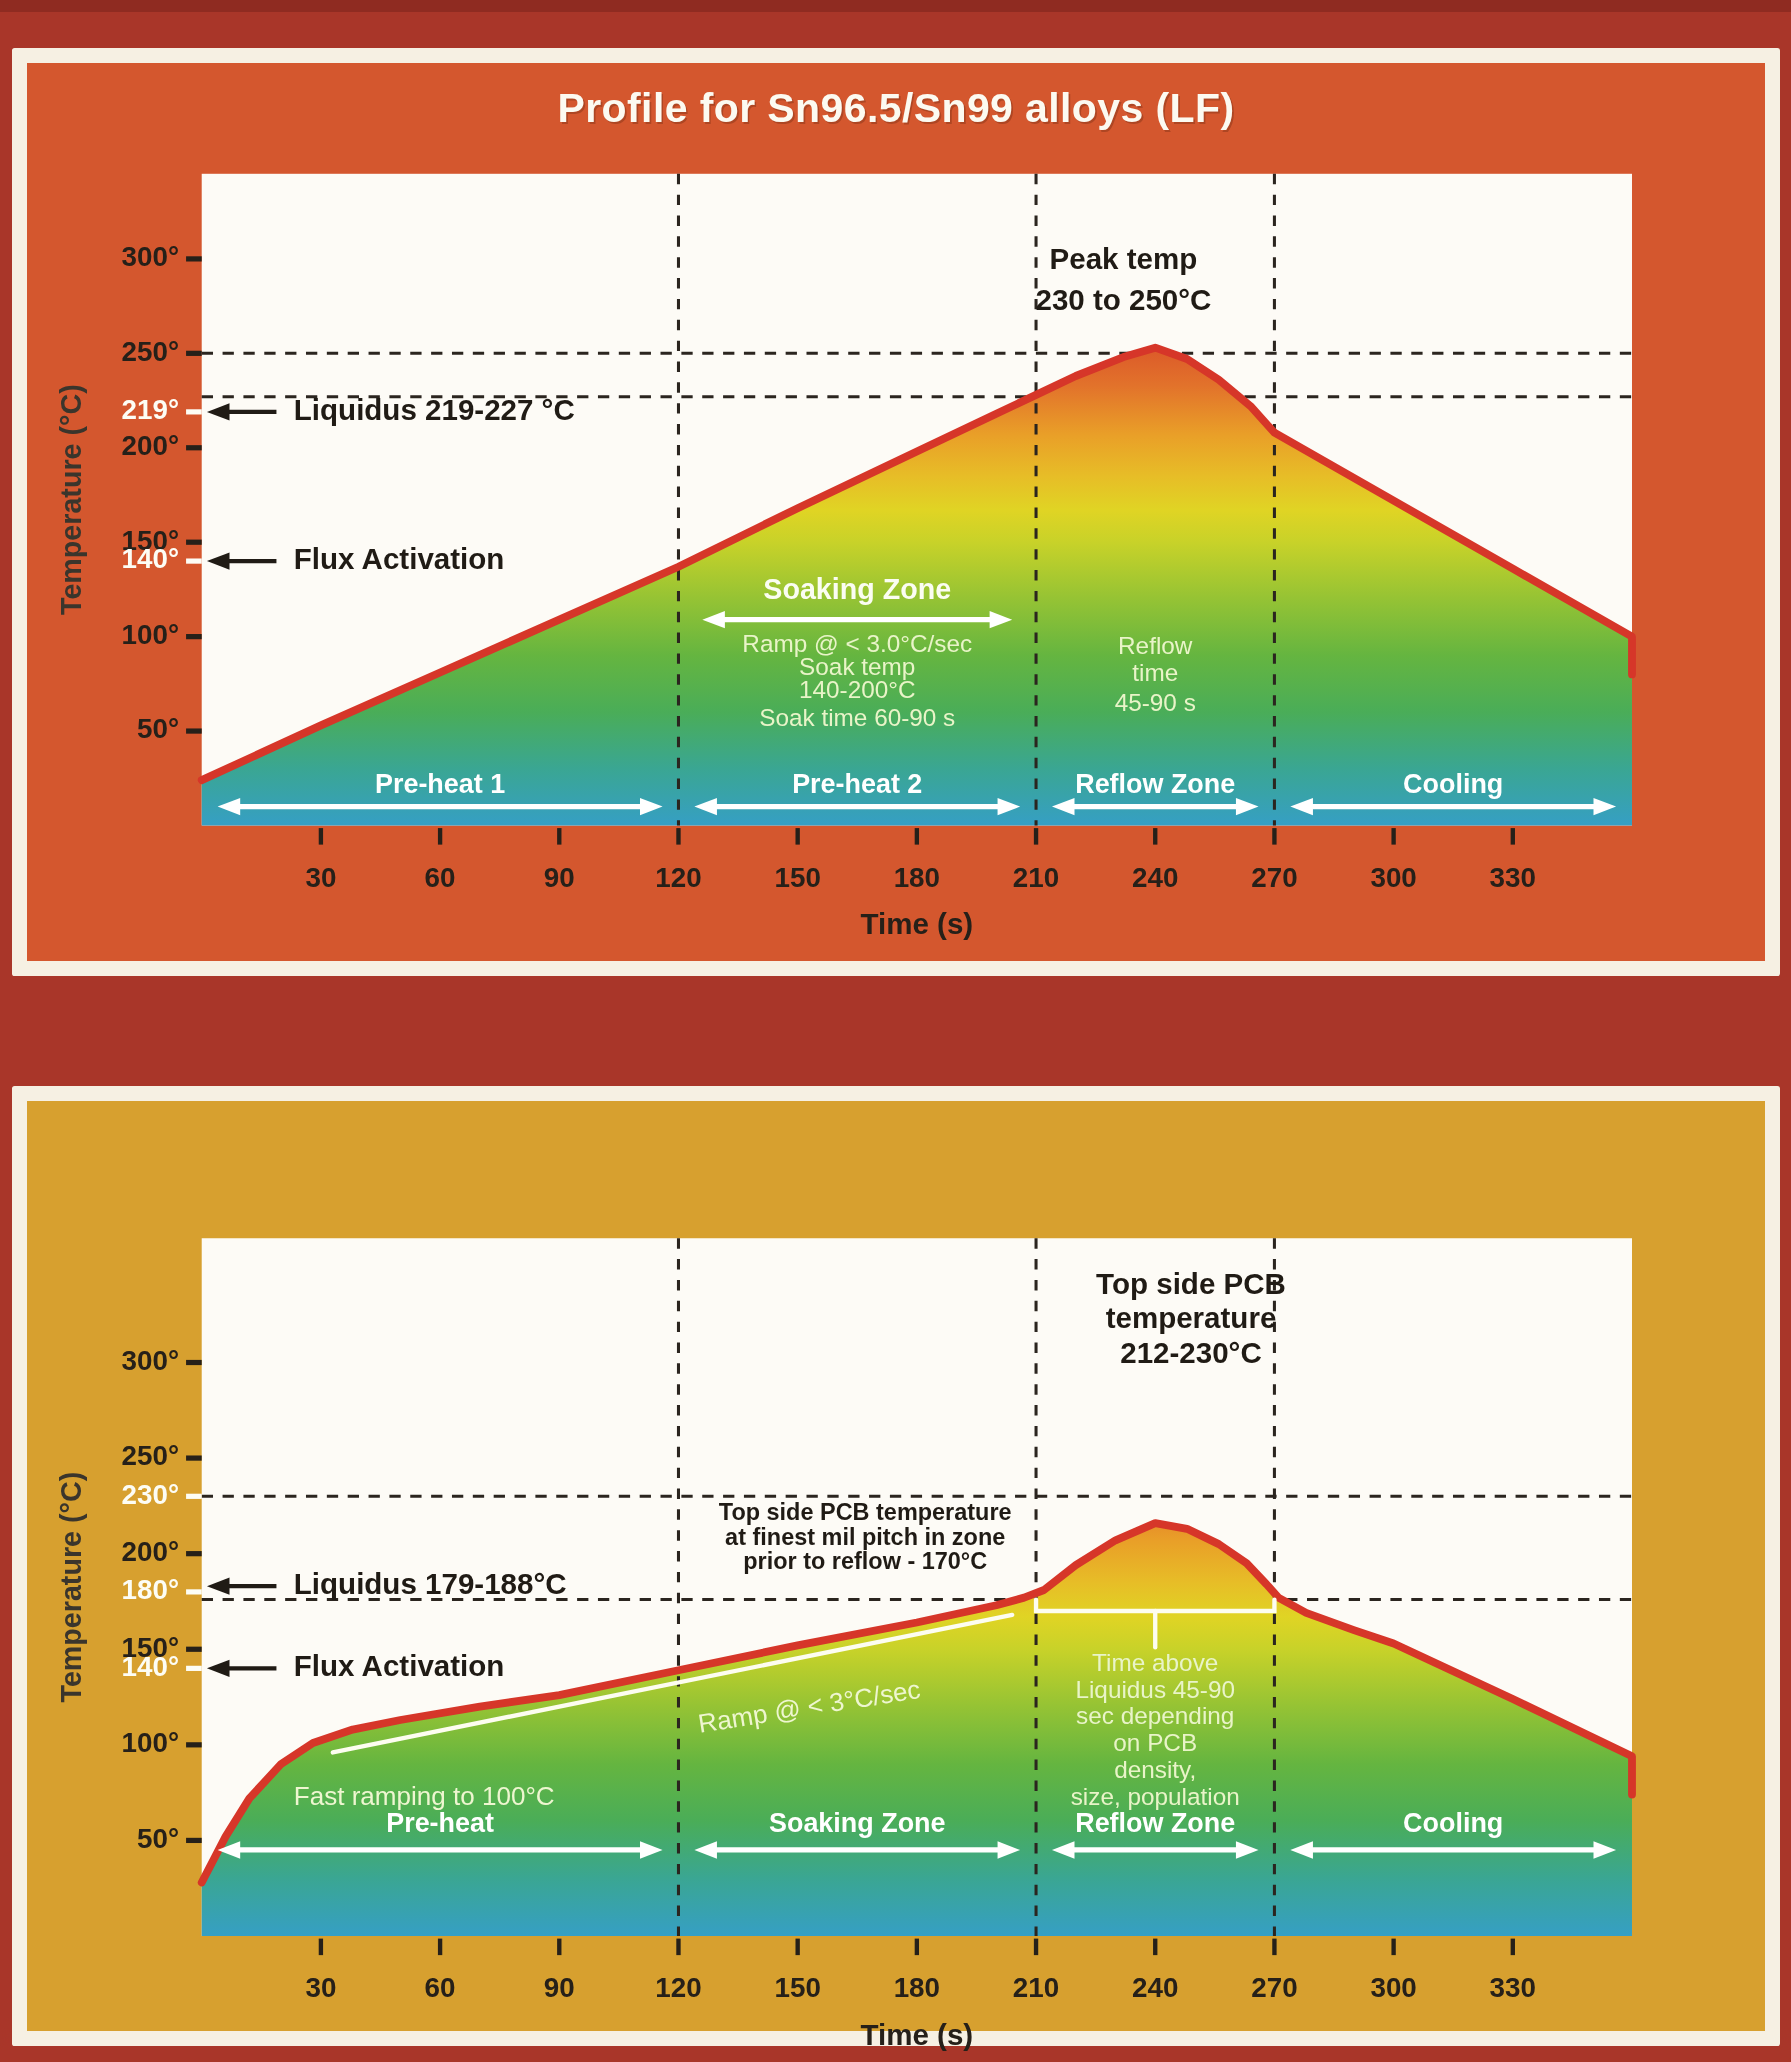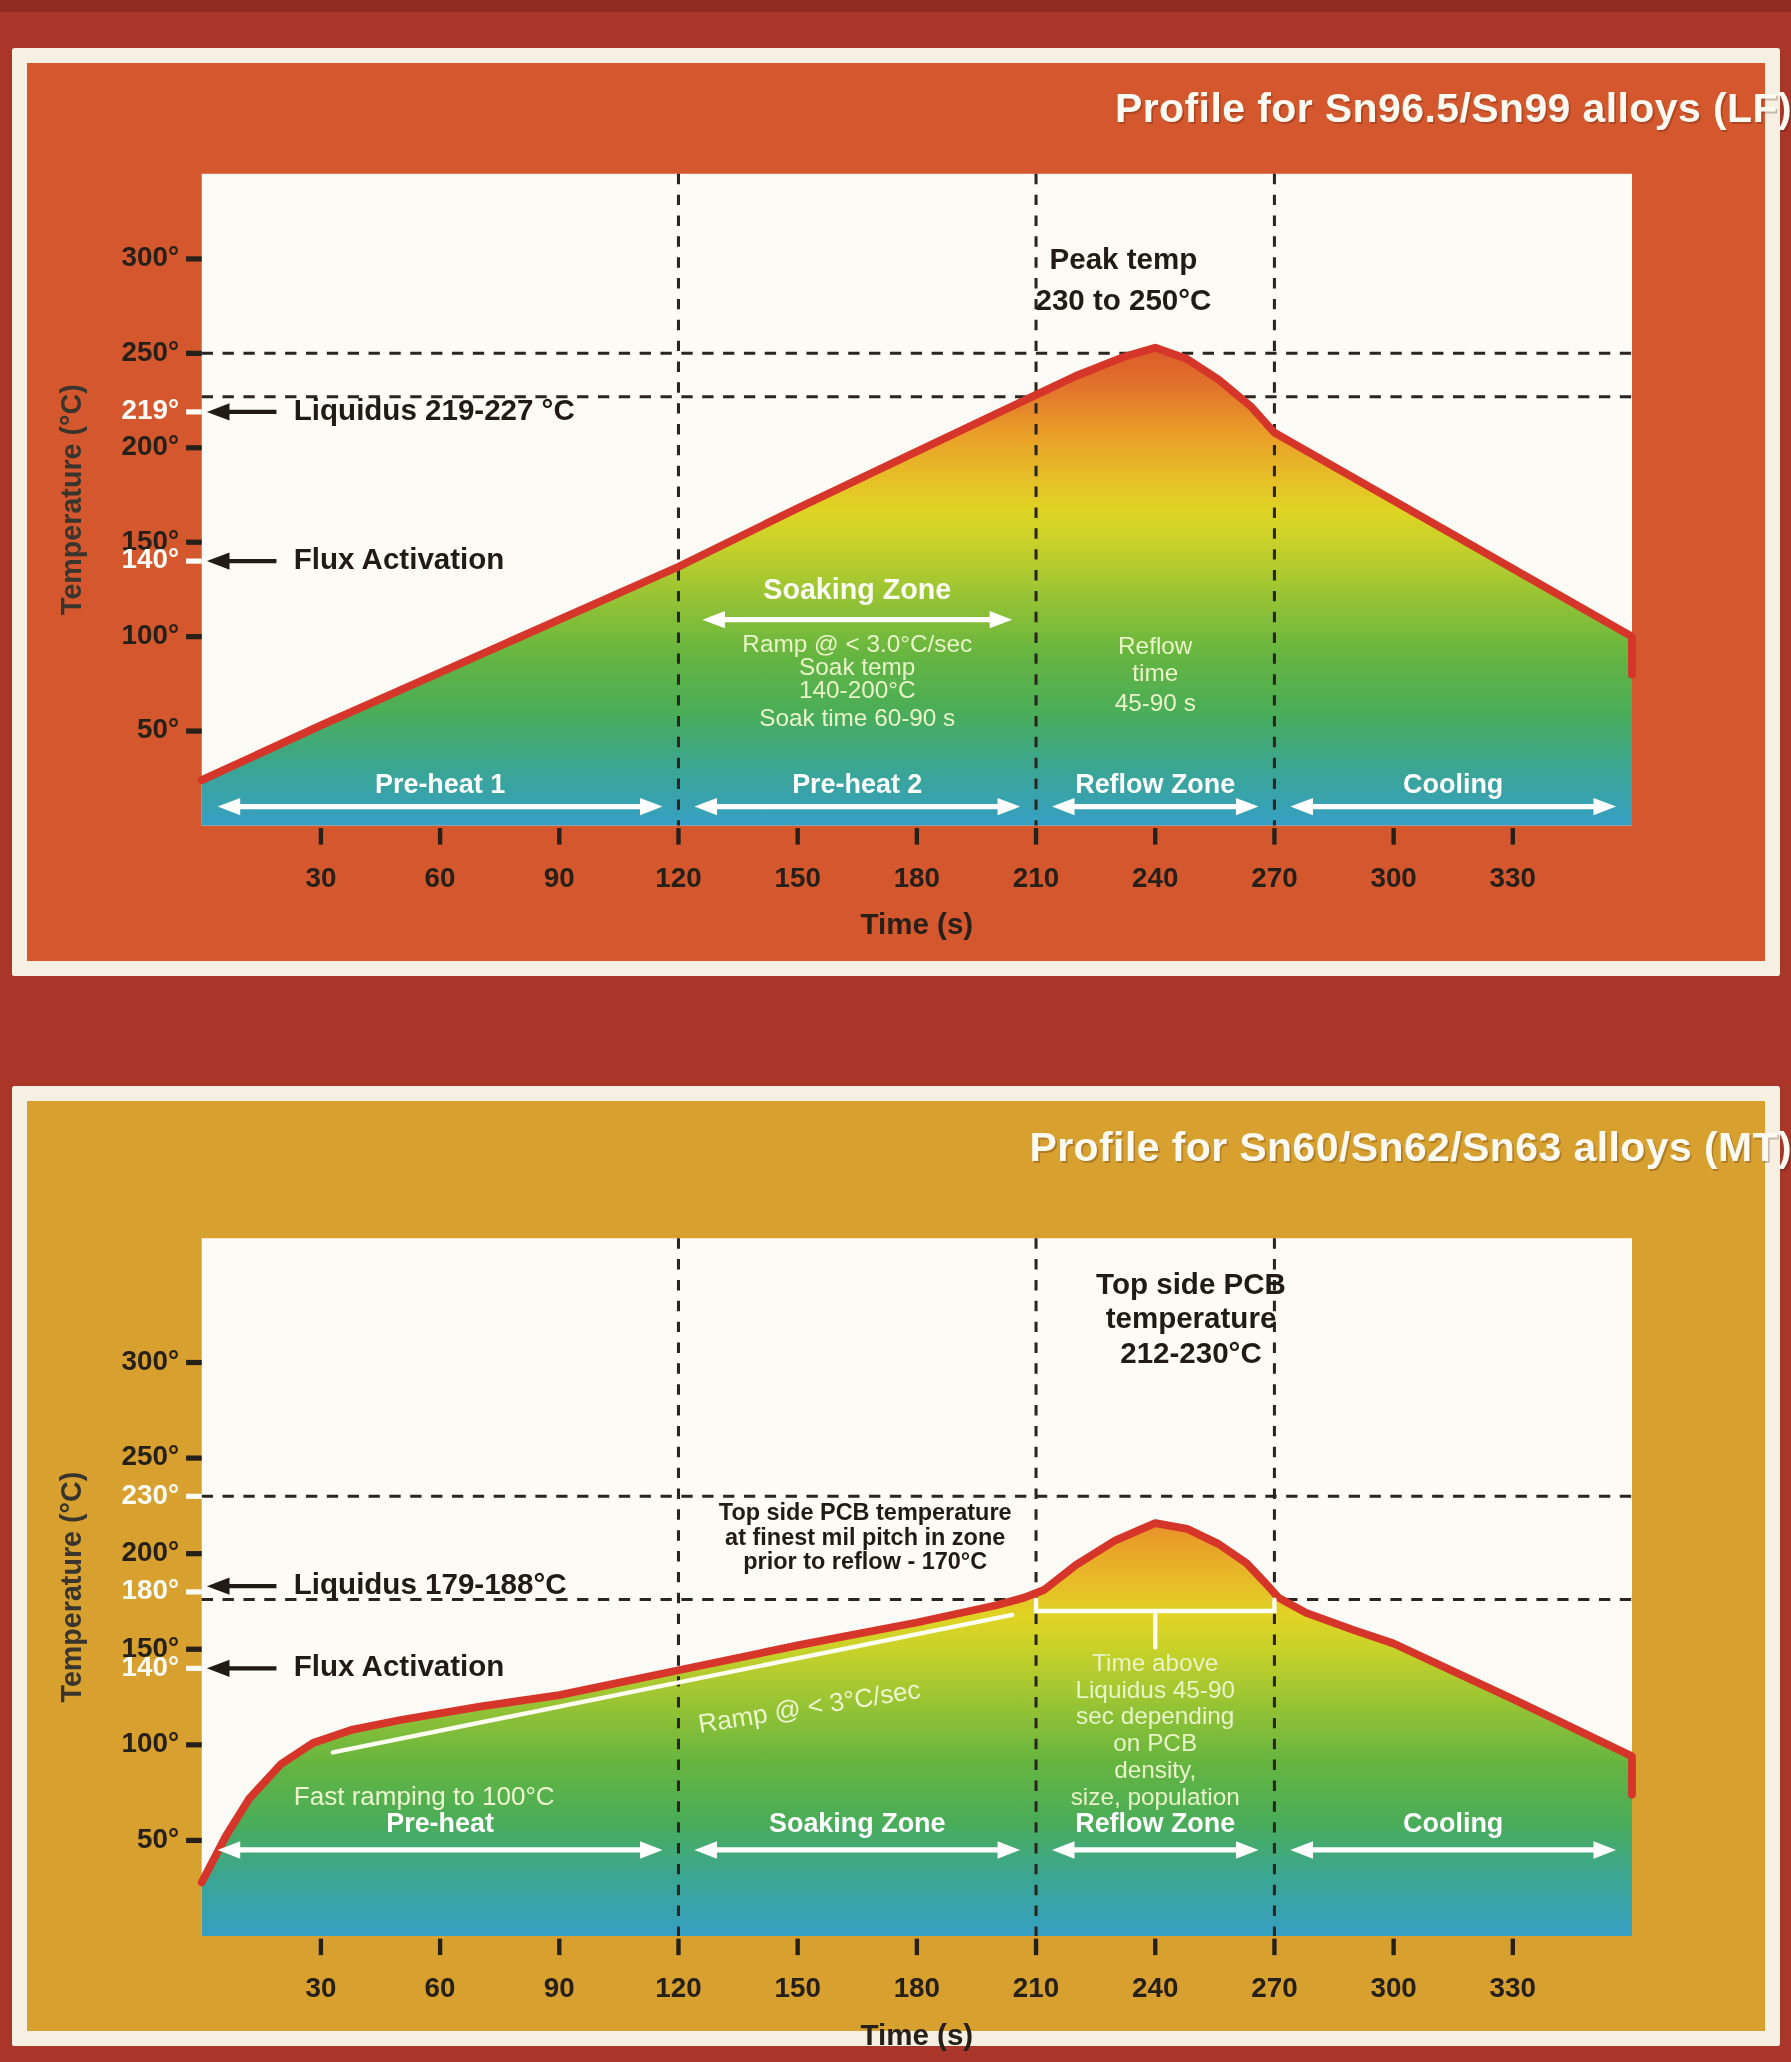--- a/index.html
+++ b/index.html
@@ -2,38 +2,37 @@
 <html style="font-size:14px"><head>
 <meta charset="utf-8">
 <style>
   html,body{margin:0;padding:0;background:#7e2620;}
   .page{position:relative;width:1792px;height:2062px;background:#a93629;overflow:hidden;
         font-family:"Liberation Sans","DejaVu Sans",sans-serif;}
   .top-strip{position:absolute;left:0;top:0;width:100%;height:12px;background:#8f2b21;}
   .panel{position:absolute;left:12px;width:1768px;border:15.6px solid #f6f0e3;box-sizing:border-box;border-radius:2.6px;}
   .panel.p1{top:48px;height:928px;background:#d4572e;}
   .panel.p2{top:1086px;height:960px;background:#d7a02f;}
-  .chart-title{position:absolute;left:0;width:1792px;text-align:right;color:#fcfaf1;
+  .chart-title{position:absolute;left:0;width:1792px;text-align:center;color:#fcfaf1;
                font-size:41px;font-weight:700;letter-spacing:0.4px;
                text-shadow:1.7px 1.7px 0 rgba(60,20,5,.25);}
   .t1{top:85px;} .t2{top:1124px;}
   svg{position:absolute;left:0;top:0;}
   svg text{font-family:"Liberation Sans","DejaVu Sans",sans-serif;}
 </style>
 </head>
 <body>
 
 <div class="page">
   <div class="top-strip"></div>
 
   <div class="panel p1"></div>
   <div class="panel p2"></div>
 
   <div class="chart-title t1">Profile for Sn96.5/Sn99 alloys (LF)</div>
-  <div class="chart-title t2">Profile for Sn60/Sn62/Sn63 alloys (MT)</div>
 
   <svg id="charts" width="1792" height="2062" viewBox="0 0 2062 2373">
     <defs id="defs">
         <linearGradient id="grad0" gradientUnits="userSpaceOnUse" x1="0" y1="950" x2="0" y2="374.0224999999999">
           <stop offset="0" stop-color="#369fc4"></stop>
           <stop offset="0.11320754716981132" stop-color="#3aa693"></stop>
           <stop offset="0.22641509433962265" stop-color="#4aad58"></stop>
           <stop offset="0.33962264150943394" stop-color="#65b540"></stop>
           <stop offset="0.4528301886792453" stop-color="#95c334"></stop>
           <stop offset="0.5660377358490566" stop-color="#c8d229"></stop>

